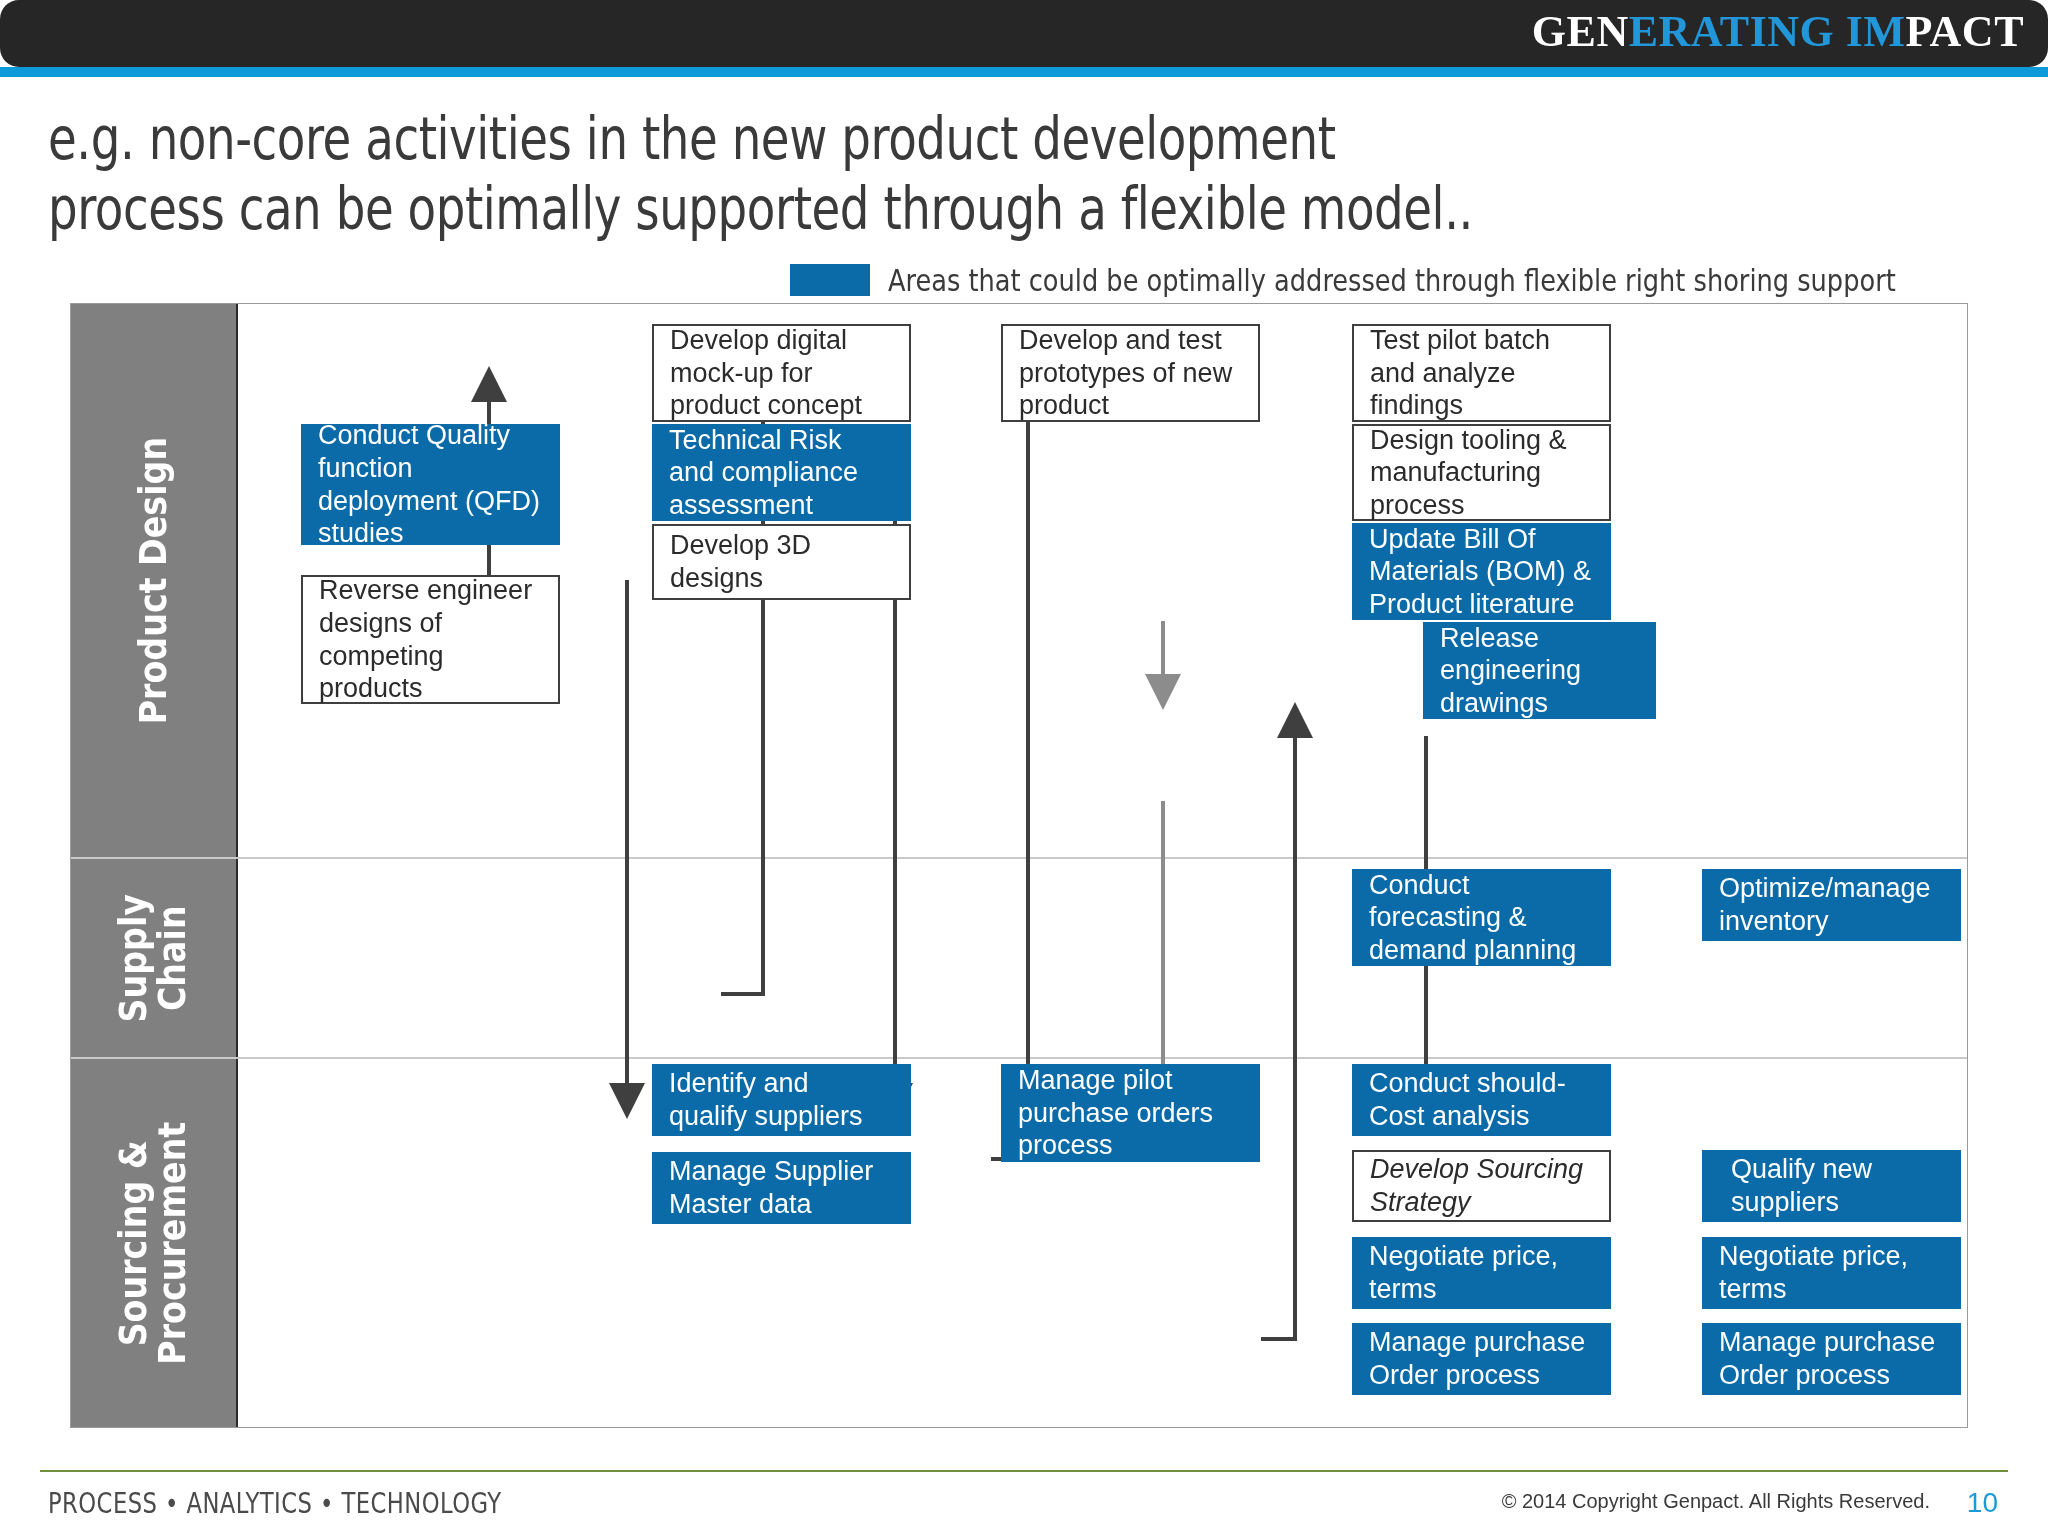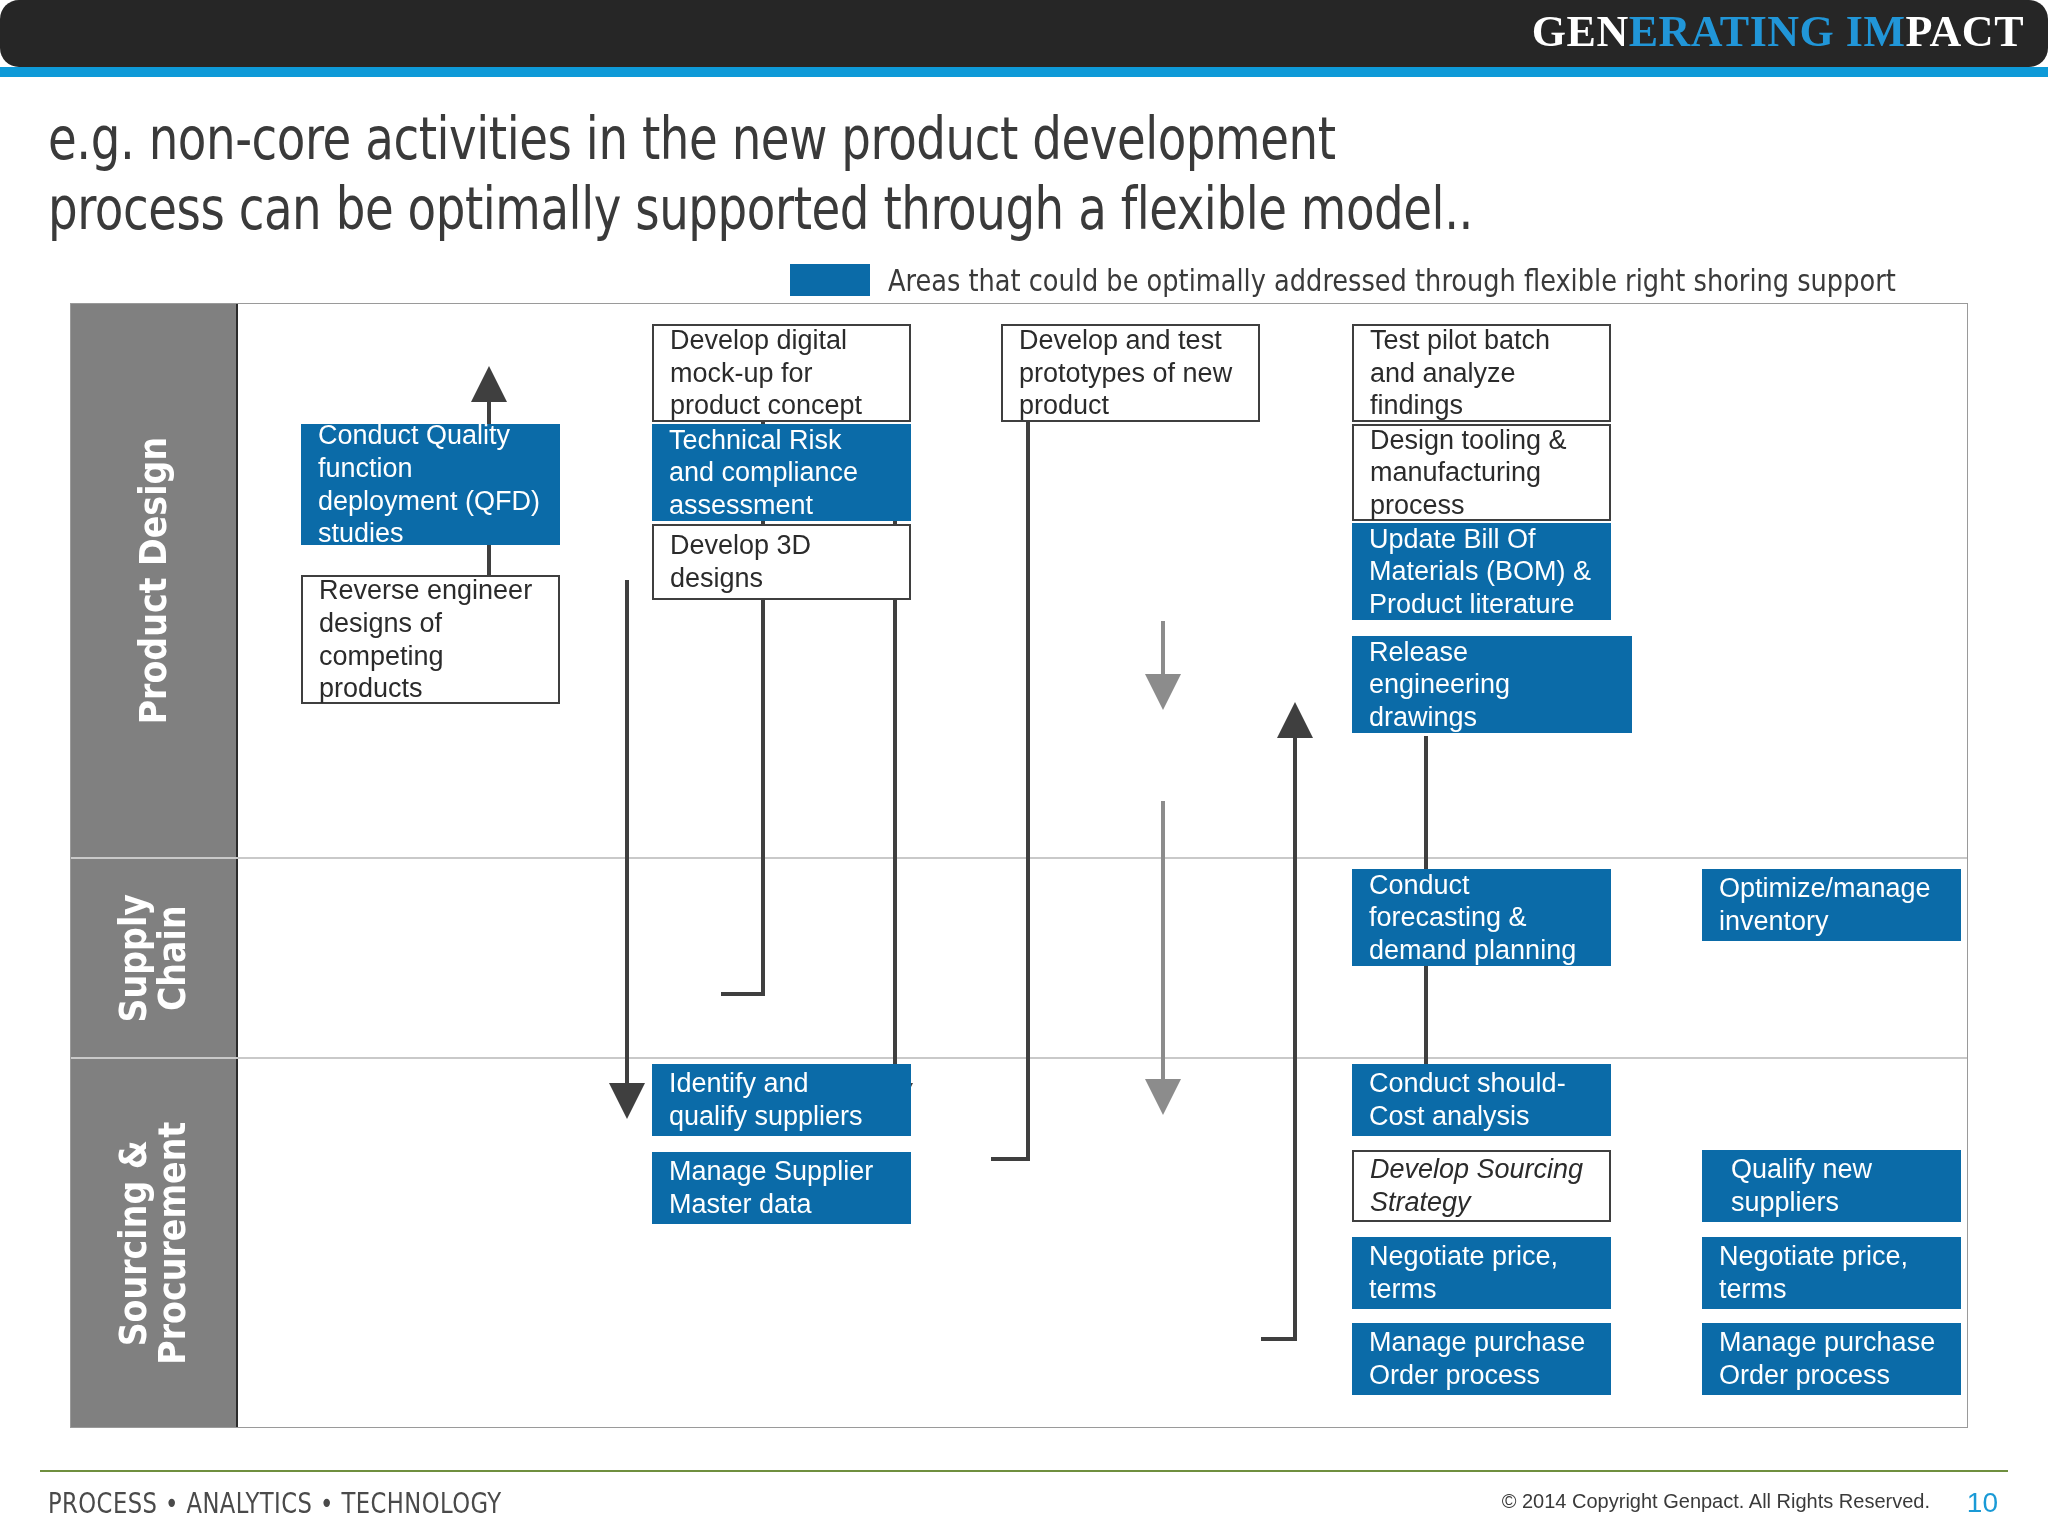--- a/index.html
+++ b/index.html
@@ -160,38 +160,41 @@
 
   <div class="pbox white" style="left:1281px; top:120px; width:259px; height:97px;">
       <div class="t">Design tooling &amp; manufacturing process</div>
     </div>
   <div class="pbox white" style="left:1281px; top:20px;  width:259px; height:98px;">
       <div class="t">Test pilot batch and analyze findings</div>
     </div>
   <div class="pbox blue" style="left:1281px; top:219px; width:259px; height:97px;">
       <div class="t">Update Bill Of Materials (BOM) &amp; Product literature</div>
     </div>
-  <div class="pbox blue" style="left:1281px; top:318px; width:280px; height:97px;margin-top:14px;">
+  <div class="pbox blue" style="left:1352px; top:318px; width:233px; height:97px;">
       <div class="t">Release engineering drawings</div>
     </div>
 
   <div class="pbox blue" style="left:1281px; top:565px; width:259px; height:97px;">
       <div class="t">Conduct forecasting &amp; demand planning</div>
     </div>
   <div class="pbox blue" style="left:1631px; top:565px; width:259px; height:72px;">
       <div class="t">Optimize/manage inventory</div>
     </div>
 
   <div class="pbox blue" style="left:581px; top:760px; width:259px; height:72px;">
       <div class="t">Identify and qualify suppliers</div>
     </div>
   <div class="pbox blue" style="left:581px; top:848px; width:259px; height:72px;">
       <div class="t">Manage Supplier Master data</div>
     </div>
 
+  <div class="pbox blue" style="left:930px; top:760px; width:259px; height:98px;">
+      <div class="t">Manage pilot purchase orders process</div>
+    </div>
 
   <div class="pbox blue" style="left:1281px; top:760px; width:259px; height:72px;">
       <div class="t">Conduct should-Cost analysis</div>
     </div>
   <div class="pbox white" style="left:1281px; top:846px; width:259px; height:72px;font-style:italic;">
       <div class="t">Develop Sourcing Strategy</div>
     </div>
   <div class="pbox blue" style="left:1281px; top:933px; width:259px; height:72px;">
       <div class="t">Negotiate price, terms</div>
     </div>

